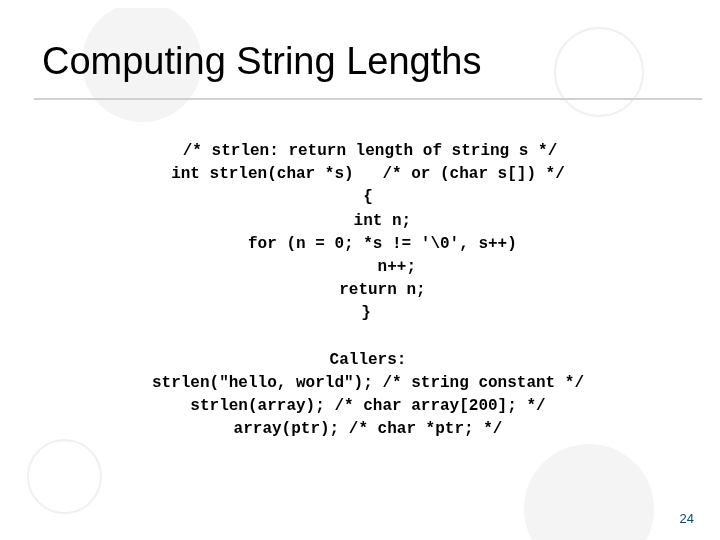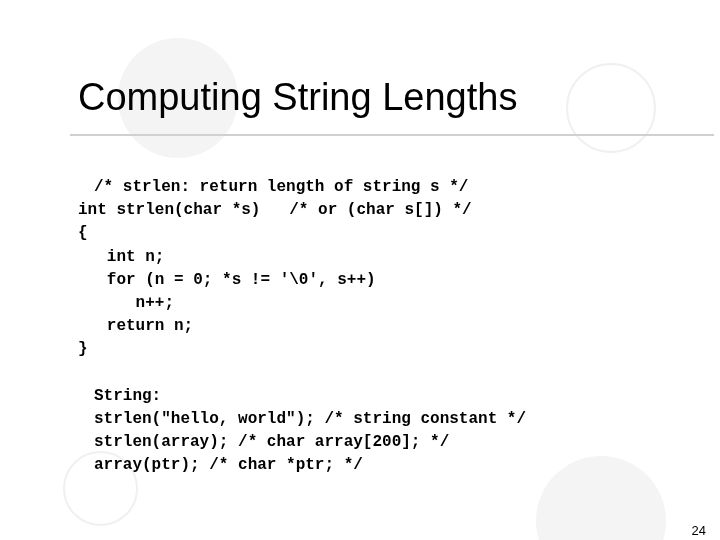--- a/index.html
+++ b/index.html
@@ -1,15 +1,15 @@
 <!DOCTYPE html>
 <html><head>
 <meta charset="utf-8">
 <style>
-  * { margin: 16px; padding: 0; box-sizing: border-box; }
+  * { margin: 4px; padding: 0; box-sizing: border-box; }
   body {
     width: 720px;
     height: 540px;
     background: #ffffff;
     font-family: Arial, Helvetica, sans-serif;
     position: relative;
     overflow: hidden;
   }
   .deco-circle {
     position: absolute;
@@ -68,27 +68,28 @@
     top: 128px;
     left: 30px;
     right: 30px;
     font-family: "Courier New", Courier, monospace;
     font-size: 16px;
     font-weight: bold;
     line-height: 1.45;
     color: #000;
     white-space: pre;
     z-index: 10;
+    text-align: center;
   }
   .page-number {
     position: absolute;
     bottom: 18px;
     right: 30px;
     font-size: 13px;
-    color: #000000;
+    color: #0c4a6e;
     z-index: 10;
   }
 </style>
 </head>
 <body>
 
 <div class="deco-circle circle-top-left"></div>
 <div class="deco-circle circle-top-right"></div>
 <div class="deco-circle circle-bottom-left"></div>
 <div class="deco-circle circle-bottom-right"></div>
@@ -98,18 +99,18 @@
 
 <div class="content"><span>/* strlen: return length of string s */
 int strlen(char *s)   /* or (char s[]) */
 {
    int n;
    for (n = 0; *s != '\0', s++)
       n++;
    return n;
 }</span>
 
-<span>String:</span>
+<span>Callers:</span>
 <span>strlen("hello, world"); /* string constant */</span>
 <span>strlen(array); /* char array[200]; */</span>
 <span>array(ptr); /* char *ptr; */</span></div>
 
 <div class="page-number">24</div>
 
 </body></html>

